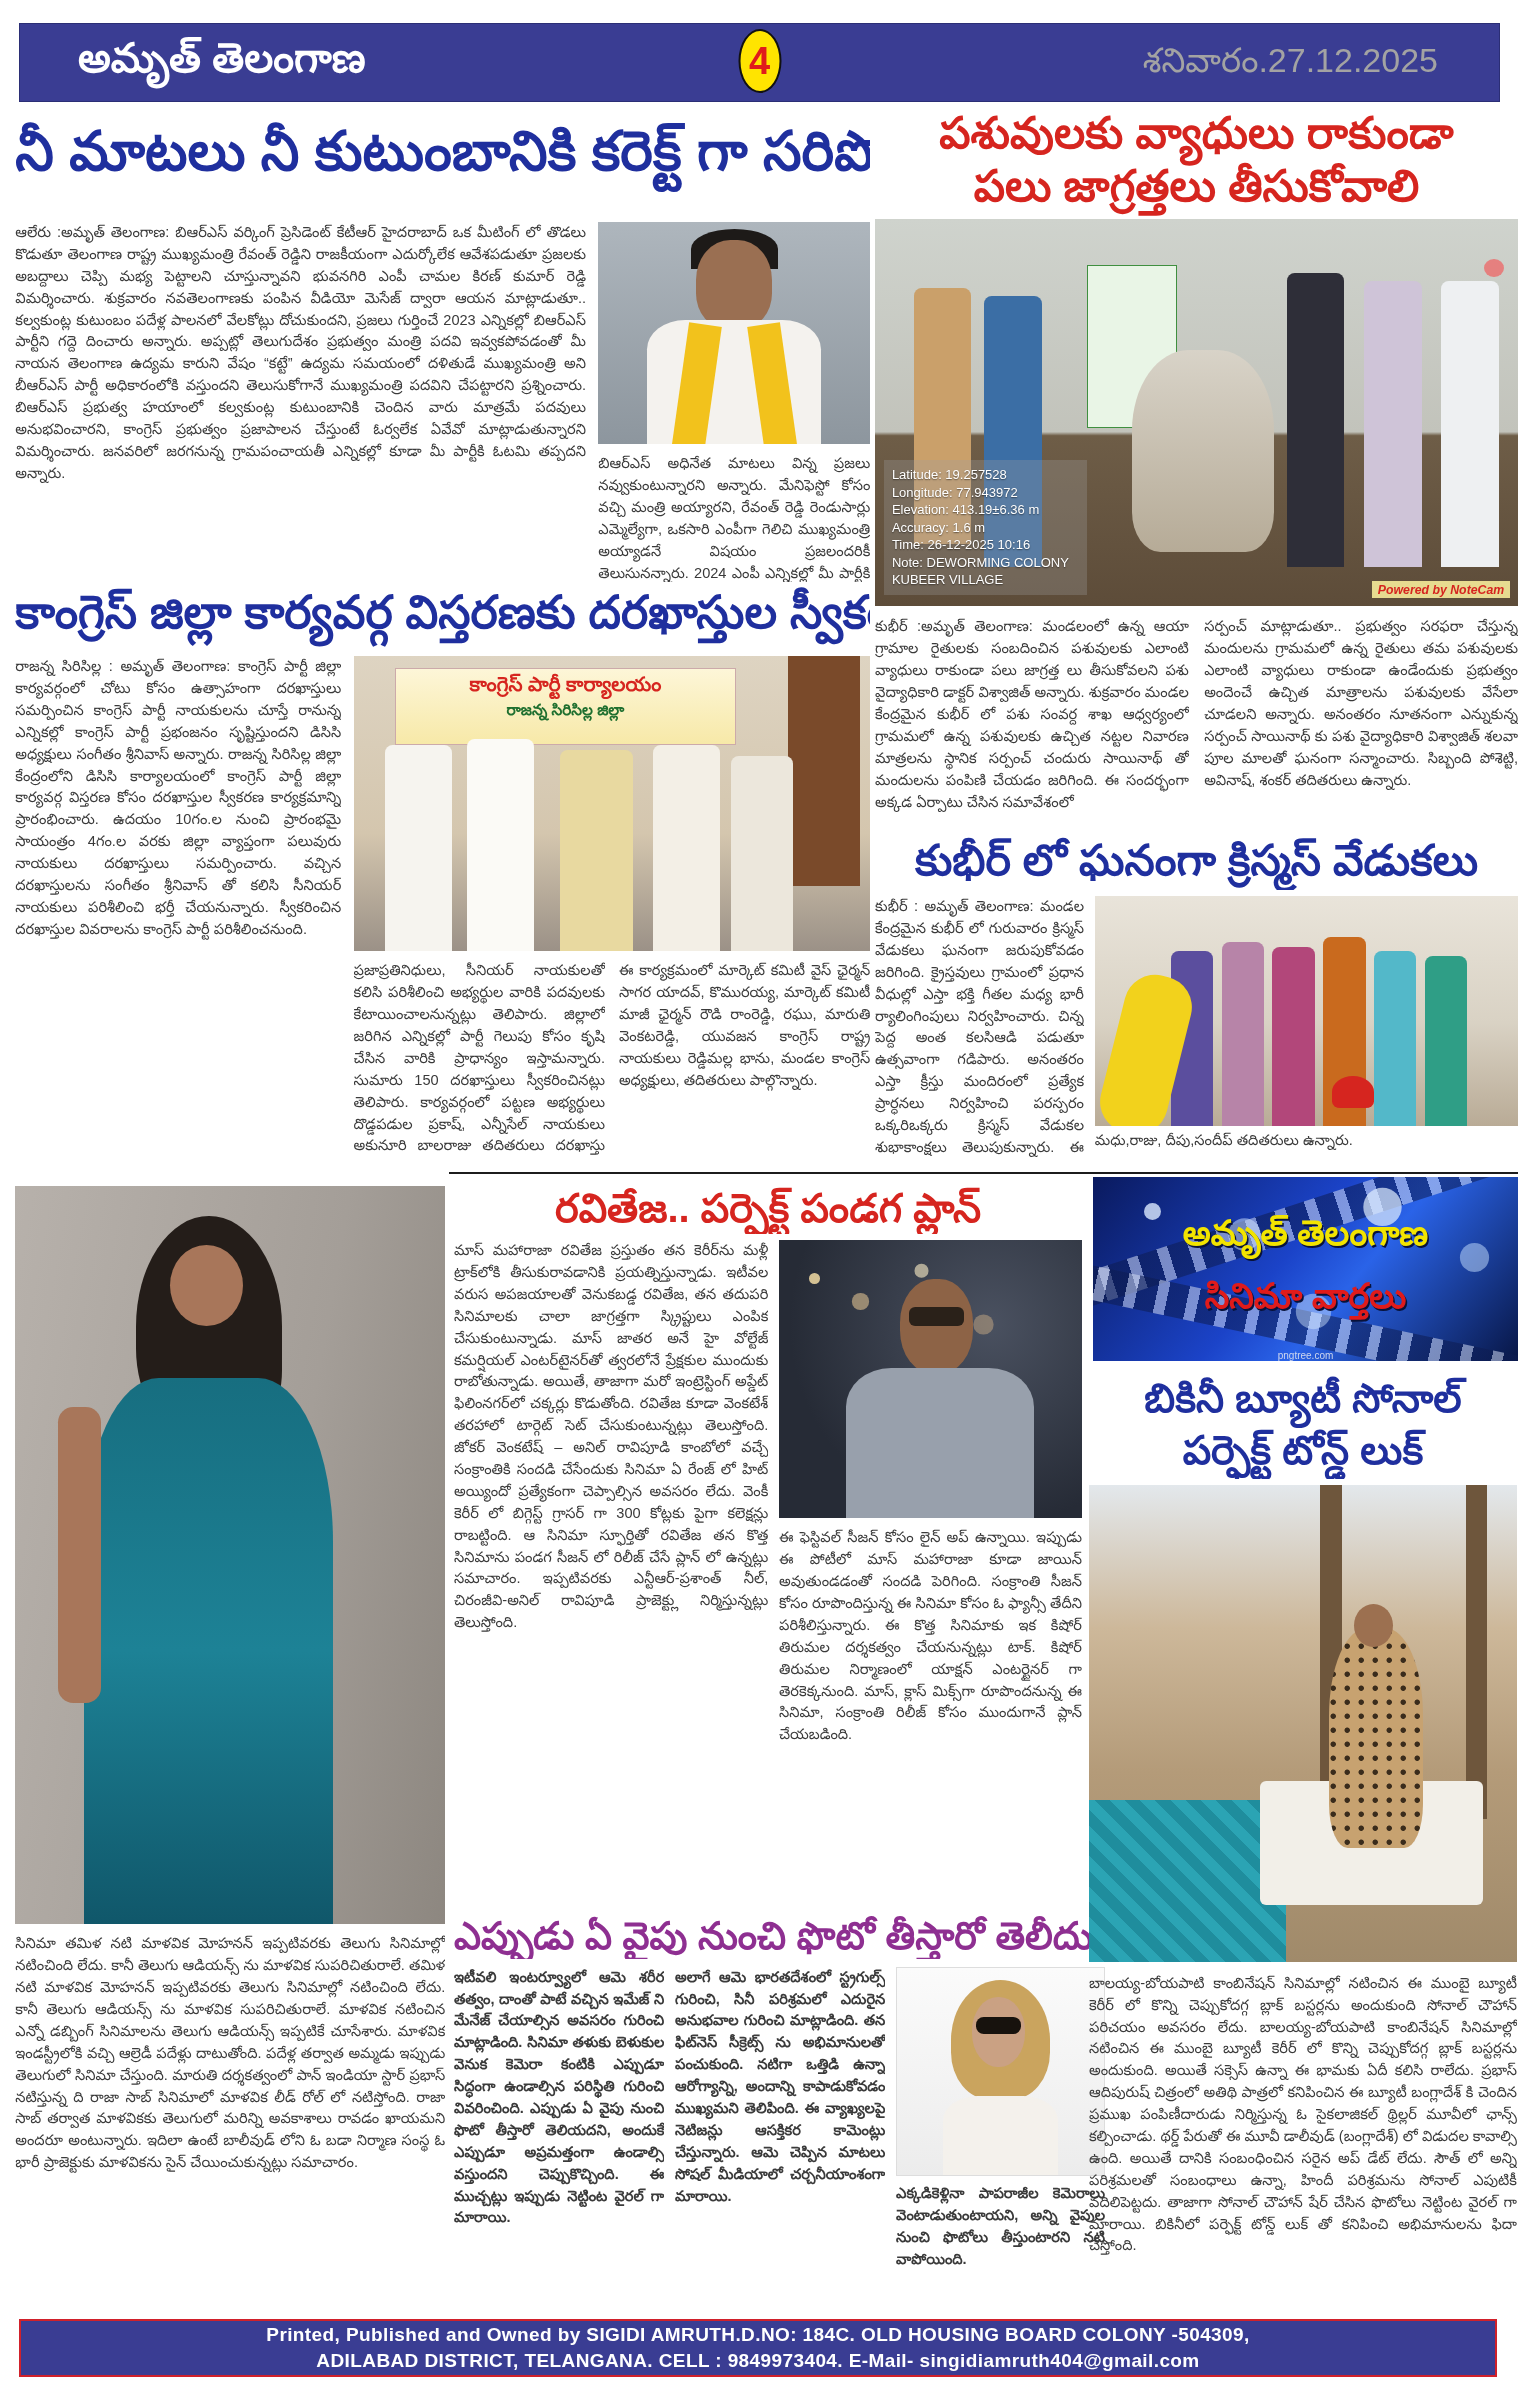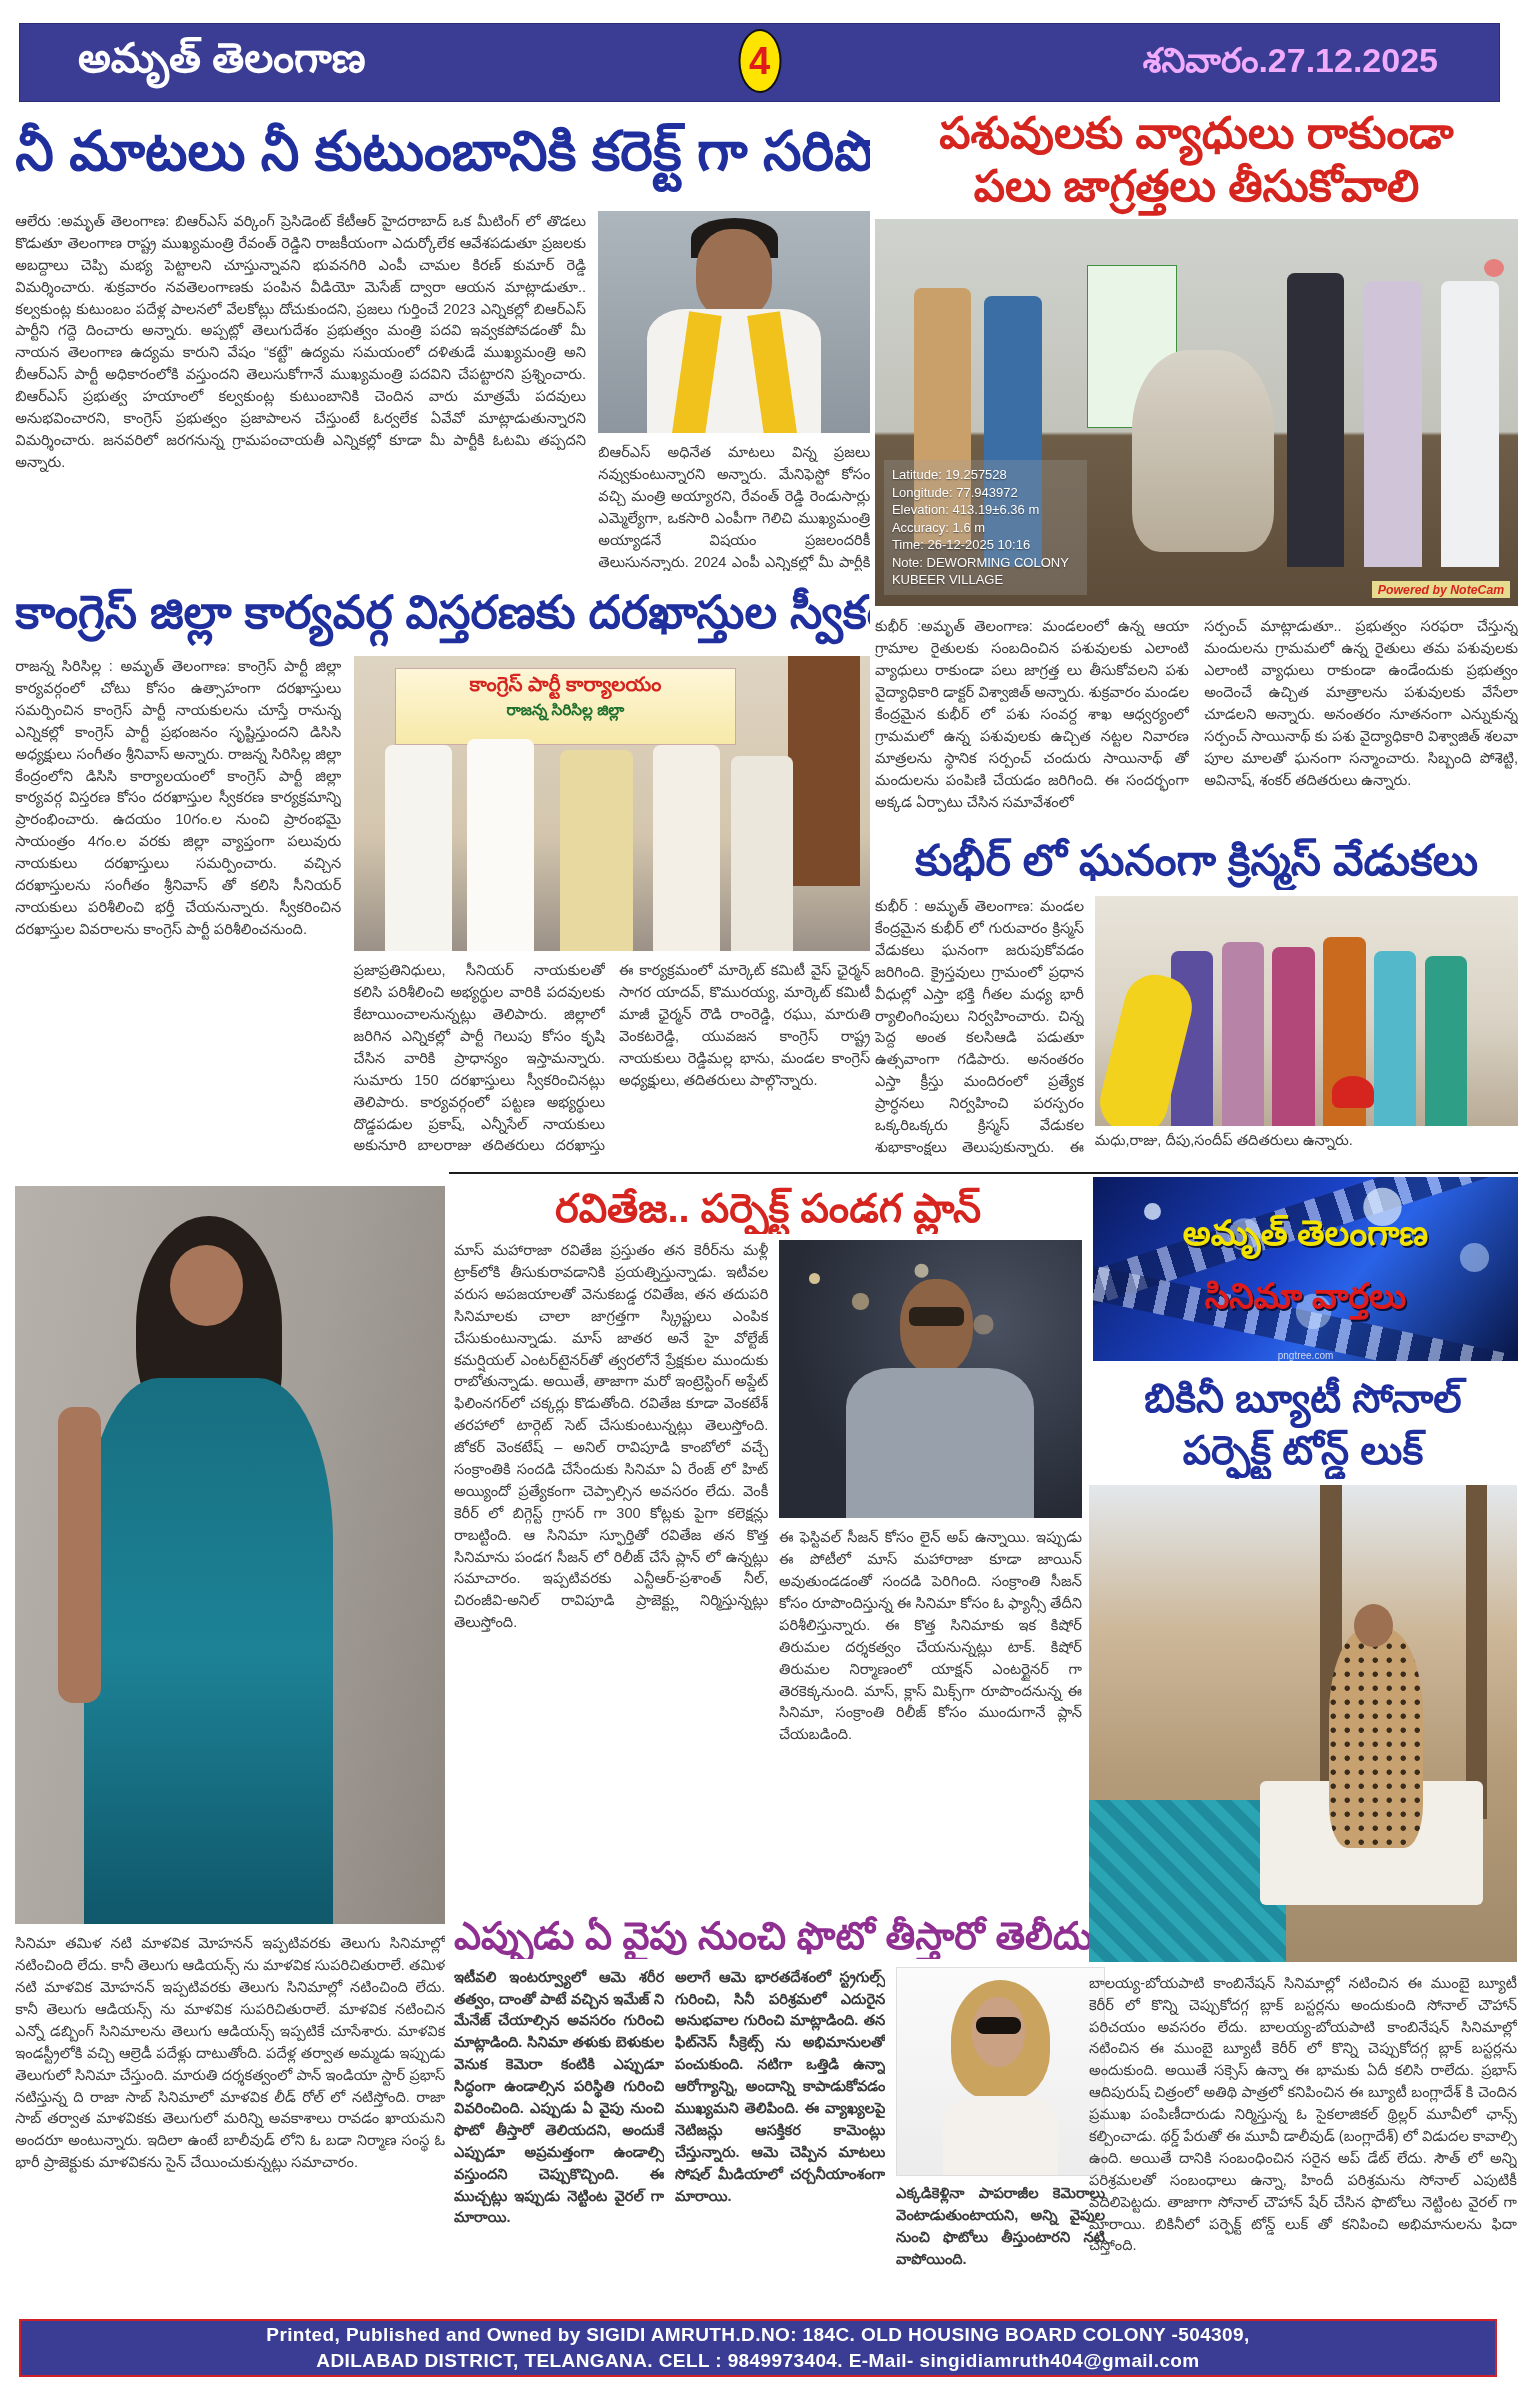--- a/index.html
+++ b/index.html
@@ -6,33 +6,33 @@
   body { background:#ffffff; font-family:"Liberation Sans", sans-serif; }
   .page { position:relative; width:1518px; height:2401px; background:#fff; overflow:hidden; }
 
   
   .header-bar { position:absolute; left:19px; top:23px; width:1481px; height:79px;
     background:#3a3d93; border:1.5px solid #2b2e75; display:flex; align-items:center; }
   .masthead-title { position:absolute; left:58px; top:10.7px; color:#fff; font-size:41px; font-weight:bold; }
   .page-badge { position:absolute; left:50%; top:5.4px; transform:translateX(-50%);
     width:43px; height:64px; background:#ffe400; border:2.3px solid #111; border-radius:50%;
     display:flex; align-items:center; justify-content:center; color:#e01b1b; font-size:38px; font-weight:bold; }
-  .masthead-date { position:absolute; right:61px; top:17px; color:#f0abfc; font-size:34px; font-weight:bold; }
+  .masthead-date { position:absolute; right:61px; top:17px; color:#a3a3a3; font-size:34px; font-weight:normal; }
 
   
   .body-text { font-size:14.6px; line-height:1.5; color:#3a3a3a; text-align:justify; overflow:hidden; }
   .headline-blue { color:#1f2f9e; font-weight:bold; text-align:center; }
   .headline-red { color:#d6251f; font-weight:bold; text-align:center; }
   .headline-purple { color:#8e2f91; font-weight:bold; text-align:center; }
   .photo { position:relative; overflow:hidden; background:#888; }
 
   
   .ktr { position:absolute; left:15.3px; top:107px; width:855px; }
   .ktr-headline { font-size:55px; line-height:1.6; height:104px; overflow:hidden; white-space:nowrap; }
-  .ktr-body { display:grid; grid-template-columns:1fr 272px; gap:12.3px; margin-top:0; height:361px; }
+  .ktr-body { display:grid; grid-template-columns:1fr 272px; gap:12.3px; margin-top:11px; height:361px; }
   .ktr-photo { height:222px; background:linear-gradient(#aeb6bd,#8d969e); }
   .ktr-photo .head { position:absolute; left:36%; top:8%; width:28%; height:40%; background:#9a6f52; border-radius:45% 45% 40% 40%; }
   .ktr-photo .hair { position:absolute; left:34%; top:3%; width:32%; height:18%; background:#1d1a18; border-radius:50% 50% 0 0; }
   .ktr-photo .shirt { position:absolute; left:18%; top:44%; width:64%; height:60%; background:#f4f2ee; border-radius:22% 22% 0 0; }
   .ktr-photo .sash1, .ktr-photo .sash2 { position:absolute; top:46%; width:12%; height:58%; background:#f2c21c; }
   .ktr-photo .sash1 { left:30%; transform:rotate(8deg); }
   .ktr-photo .sash2 { left:58%; transform:rotate(-8deg); }
   .ktr-col2-text { margin-top:9.2px; height:129px; }
 
   

